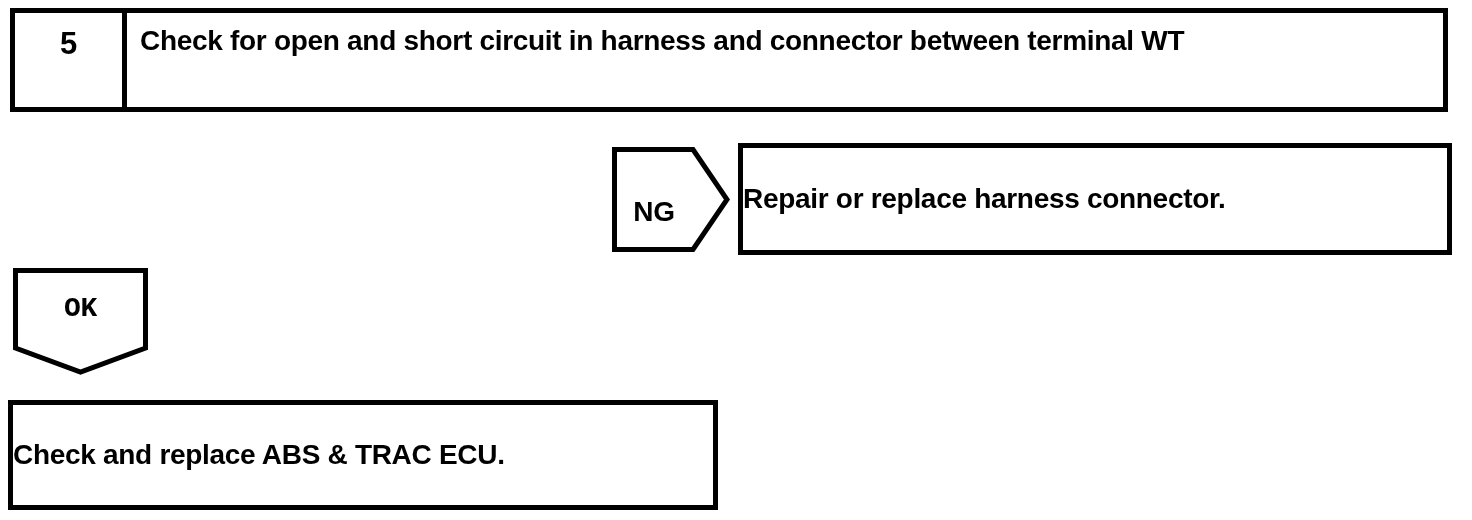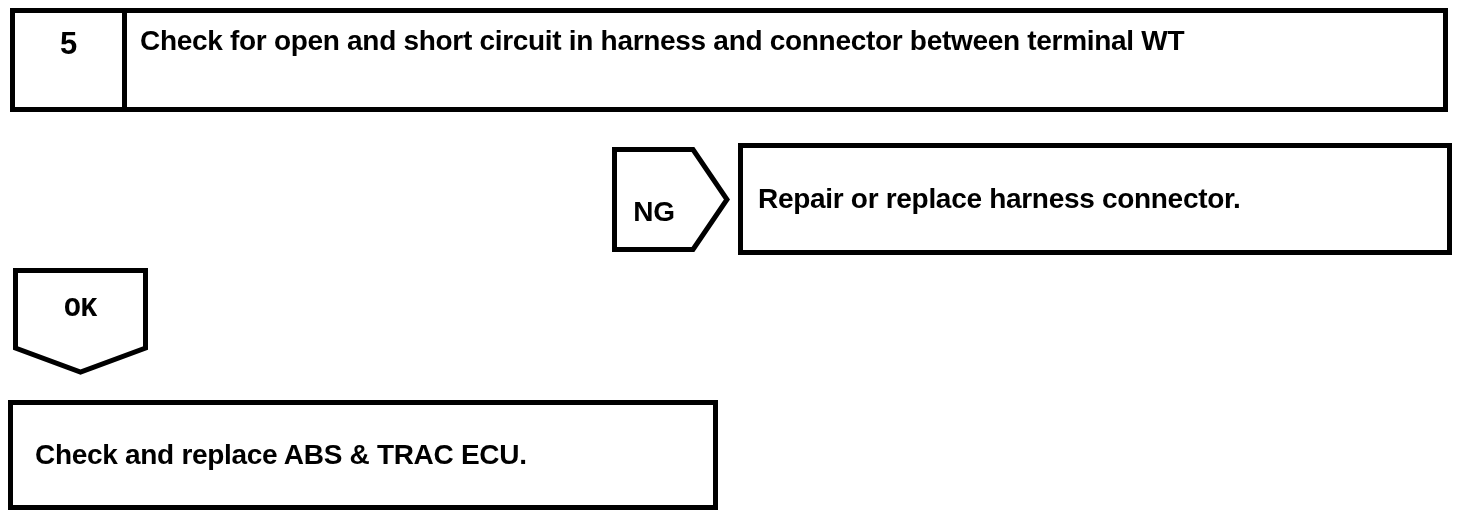--- a/index.html
+++ b/index.html
@@ -82,21 +82,21 @@
   .ng-box {
     position: absolute;
     left: 738px;
     top: 143px;
     width: 714px;
     height: 112px;
     border: 5px solid #000;
     box-sizing: border-box;
     display: flex;
     align-items: center;
-    padding-left: 15px;
+    padding-left: 0;
     font-size: 28px;
     letter-spacing: -0.3px;
     background: #fff;
   }
 
   
   .ok-pentagon {
     position: absolute;
     left: 13px;
     top: 268px;
@@ -127,21 +127,20 @@
   .ok-box {
     position: absolute;
     left: 8px;
     top: 400px;
     width: 710px;
     height: 110px;
     border: 5px solid #000;
     box-sizing: border-box;
     display: flex;
     align-items: center;
-    padding-left: 22px;
     font-size: 28px;
     letter-spacing: -0.3px;
     background: #fff;
   }
 
   .shape-line {
     fill: #ffffff;
     stroke: #000000;
     stroke-width: 5;
     stroke-linejoin: miter;

